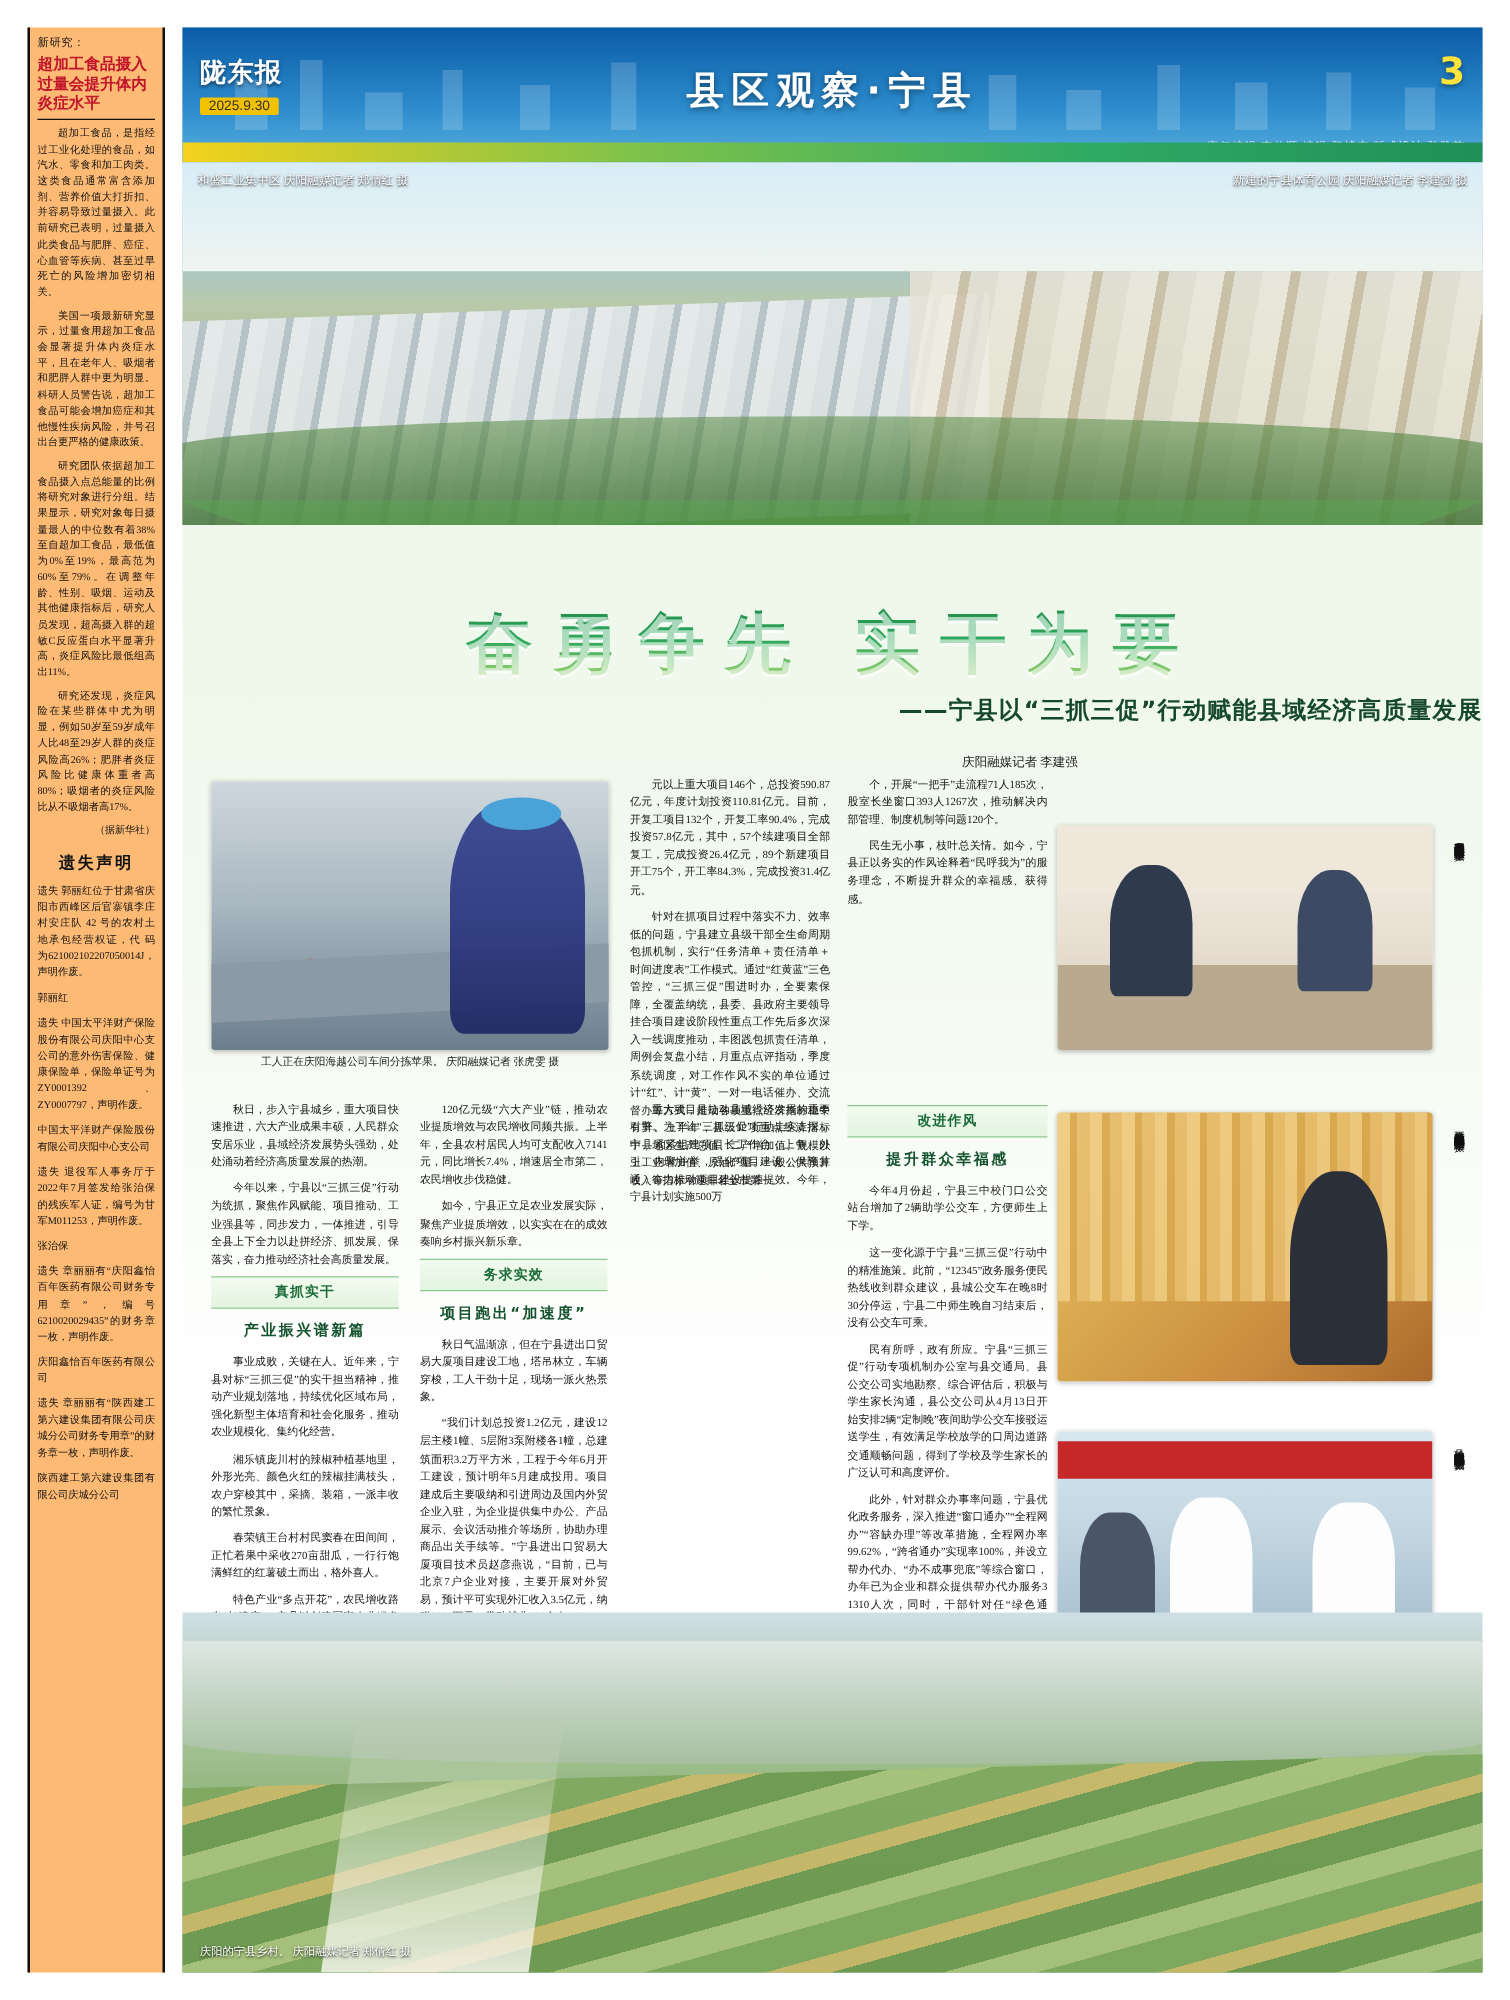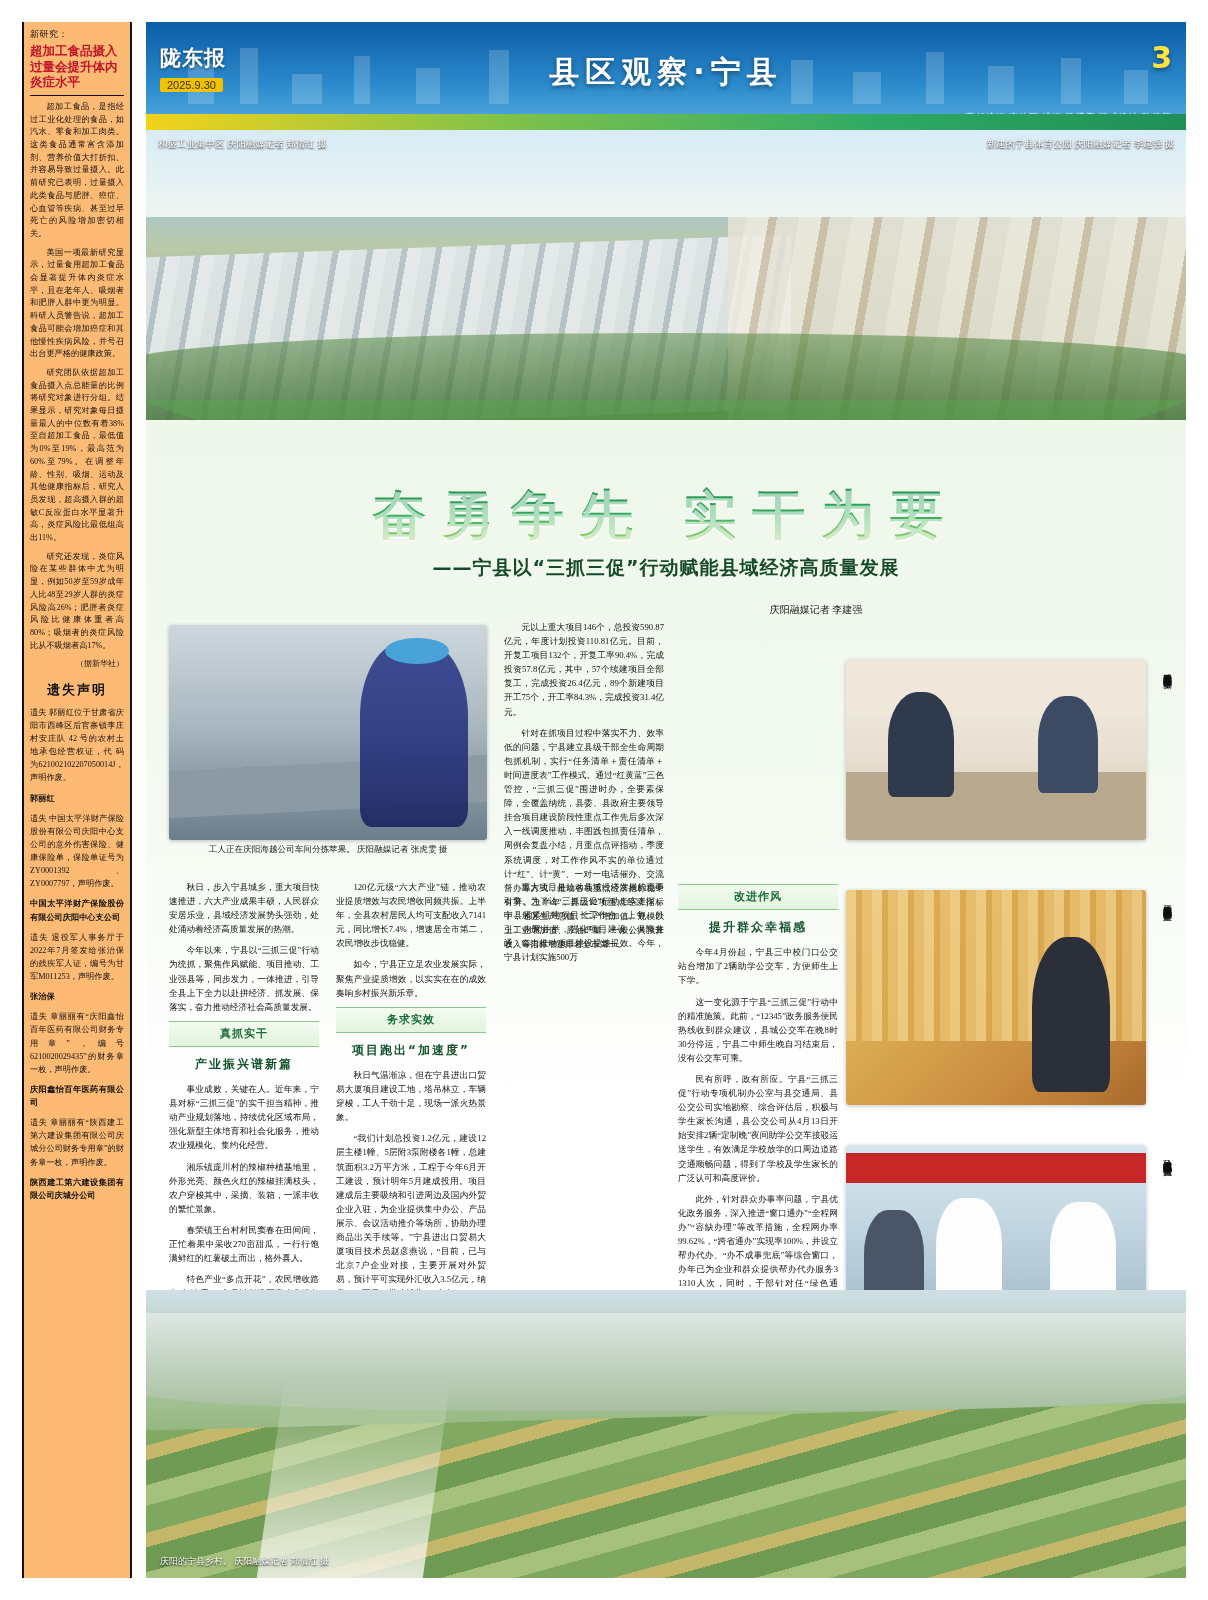--- a/index.html
+++ b/index.html
@@ -31,21 +31,21 @@
   .lc-body { font-size:8.2px; line-height:1.55; text-align:justify; color:#111; }
   .lc-body p { margin:0 0 6px 0; text-indent:2em; }
   .lc-source { text-align:right; font-size:8px; margin-top:2px; }
   .lc-sec-title {
     font-family:"DejaVu Sans", sans-serif;
     font-weight:bold; font-size:13px; text-align:center;
     margin:10px 0 7px 0; letter-spacing:2px;
   }
   .lc-notice { font-size:8.2px; line-height:1.6; text-align:justify; }
   .lc-notice p { margin:0 0 7px 0; }
-  .lc-notice .lead { font-weight:bold; }
+  .lc-notice .lead { font-weight:normal; }
 
   
   .masthead {
     position:absolute; left:146px; top:22px; width:1040px; height:108px;
     background:linear-gradient(180deg,#0c5ea8 0%,#1b79c4 45%,#3f9bd6 100%);
     overflow:hidden;
   }
   .mh-sky { position:absolute; inset:0; background:linear-gradient(180deg,#0b5ca6,#2d8ccd 60%,#58afdd); }
   .mh-skyline { position:absolute; left:0; right:0; bottom:26px; height:60px; opacity:.35; }
   .mh-skyline i {
@@ -124,21 +124,21 @@
 
   .big-title {
     position:absolute; left:0; right:0; top:60px; text-align:center;
     font-family:"DejaVu Sans", sans-serif; font-weight:bold;
     font-size:53px; letter-spacing:16px;
     background:linear-gradient(180deg,#1f8b4c 0%,#2fa85c 45%,#bfe07a 100%);
     -webkit-background-clip:text; background-clip:text; color:transparent;
     text-shadow:0 2px 0 rgba(255,255,255,.6);
   }
   .sub-title {
-    position:absolute; left:0; right:0; top:135px; text-align:center;
+    position:absolute; left:0; right:0; top:135px; text-align:right;
     font-family:"DejaVu Sans", sans-serif; font-weight:bold;
     font-size:19px; color:#16492b; letter-spacing:1px;
   }
   .byline {
     position:absolute; left:560px; top:183px; width:220px; text-align:center;
     font-size:10px; color:#222;
   }
 
   
   .photo {
@@ -326,20 +326,24 @@
       <div class="g1"></div>
       <div class="d1"></div>
       <div class="d2"></div>
     </div>
     <div class="cap-clinic">吴珍 九岘卫生院在东家川村为群众 庆阳融媒记者 张虎雯 摄</div>
 
     <div class="tcol col-a">
       <p>元以上重大项目146个，总投资590.87亿元，年度计划投资110.81亿元。目前，开复工项目132个，开复工率90.4%，完成投资57.8亿元，其中，57个续建项目全部复工，完成投资26.4亿元，89个新建项目开工75个，开工率84.3%，完成投资31.4亿元。</p>
       <p>针对在抓项目过程中落实不力、效率低的问题，宁县建立县级干部全生命周期包抓机制，实行“任务清单＋责任清单＋时间进度表”工作模式。通过“红黄蓝”三色管控，“三抓三促”围进时办，全要素保障，全覆盖纳统，县委、县政府主要领导挂合项目建设阶段性重点工作先后多次深入一线调度推动，丰图践包抓责任清单，周例会复盘小结，月重点点评指动，季度系统调度，对工作作风不实的单位通过计“红”、计“黄”、一对一电话催办、交流督办等方式，推动各项重点经济指标稳中有升。上半年，县级12项重点经济指标中，地区生产总值、二产增加值、规模以上工业增加值、原油产量、一般公共预算收入等指标增速排名全市第一。</p>
     </div>
+    <div class="tcol col-b">
+      <p>个，开展“一把手”走流程71人185次，股室长坐窗口393人1267次，推动解决内部管理、制度机制等问题120个。</p>
+      <p>民生无小事，枝叶总关情。如今，宁县正以务实的作风诠释着“民呼我为”的服务理念，不断提升群众的幸福感、获得感。</p>
+    </div>
 
     <div class="tcol col-1">
       <p>秋日，步入宁县城乡，重大项目快速推进，六大产业成果丰硕，人民群众安居乐业，县域经济发展势头强劲，处处涌动着经济高质量发展的热潮。</p>
       <p>今年以来，宁县以“三抓三促”行动为统抓，聚焦作风赋能、项目推动、工业强县等，同步发力，一体推进，引导全县上下全力以赴拼经济、抓发展、保落实，奋力推动经济社会高质量发展。</p>
       <span class="tag">真抓实干</span>
       <span class="tag2">产业振兴谱新篇</span>
       <p>事业成败，关键在人。近年来，宁县对标“三抓三促”的实干担当精神，推动产业规划落地，持续优化区域布局，强化新型主体培育和社会化服务，推动农业规模化、集约化经营。</p>
       <p>湘乐镇庞川村的辣椒种植基地里，外形光亮、颜色火红的辣椒挂满枝头，农户穿梭其中，采摘、装箱，一派丰收的繁忙景象。</p>
       <p>春荣镇王台村村民窦春在田间间，正忙着果中采收270亩甜瓜，一行行饱满鲜红的红薯破土而出，格外喜人。</p>
       <p>特色产业“多点开花”，农民增收路出“加速度”。宁县以创建国家农业绿色发展先行区示范县为引领，聚焦“土特产”文章，推动现代化和“三元双向”循环农业，全力构建</p>

